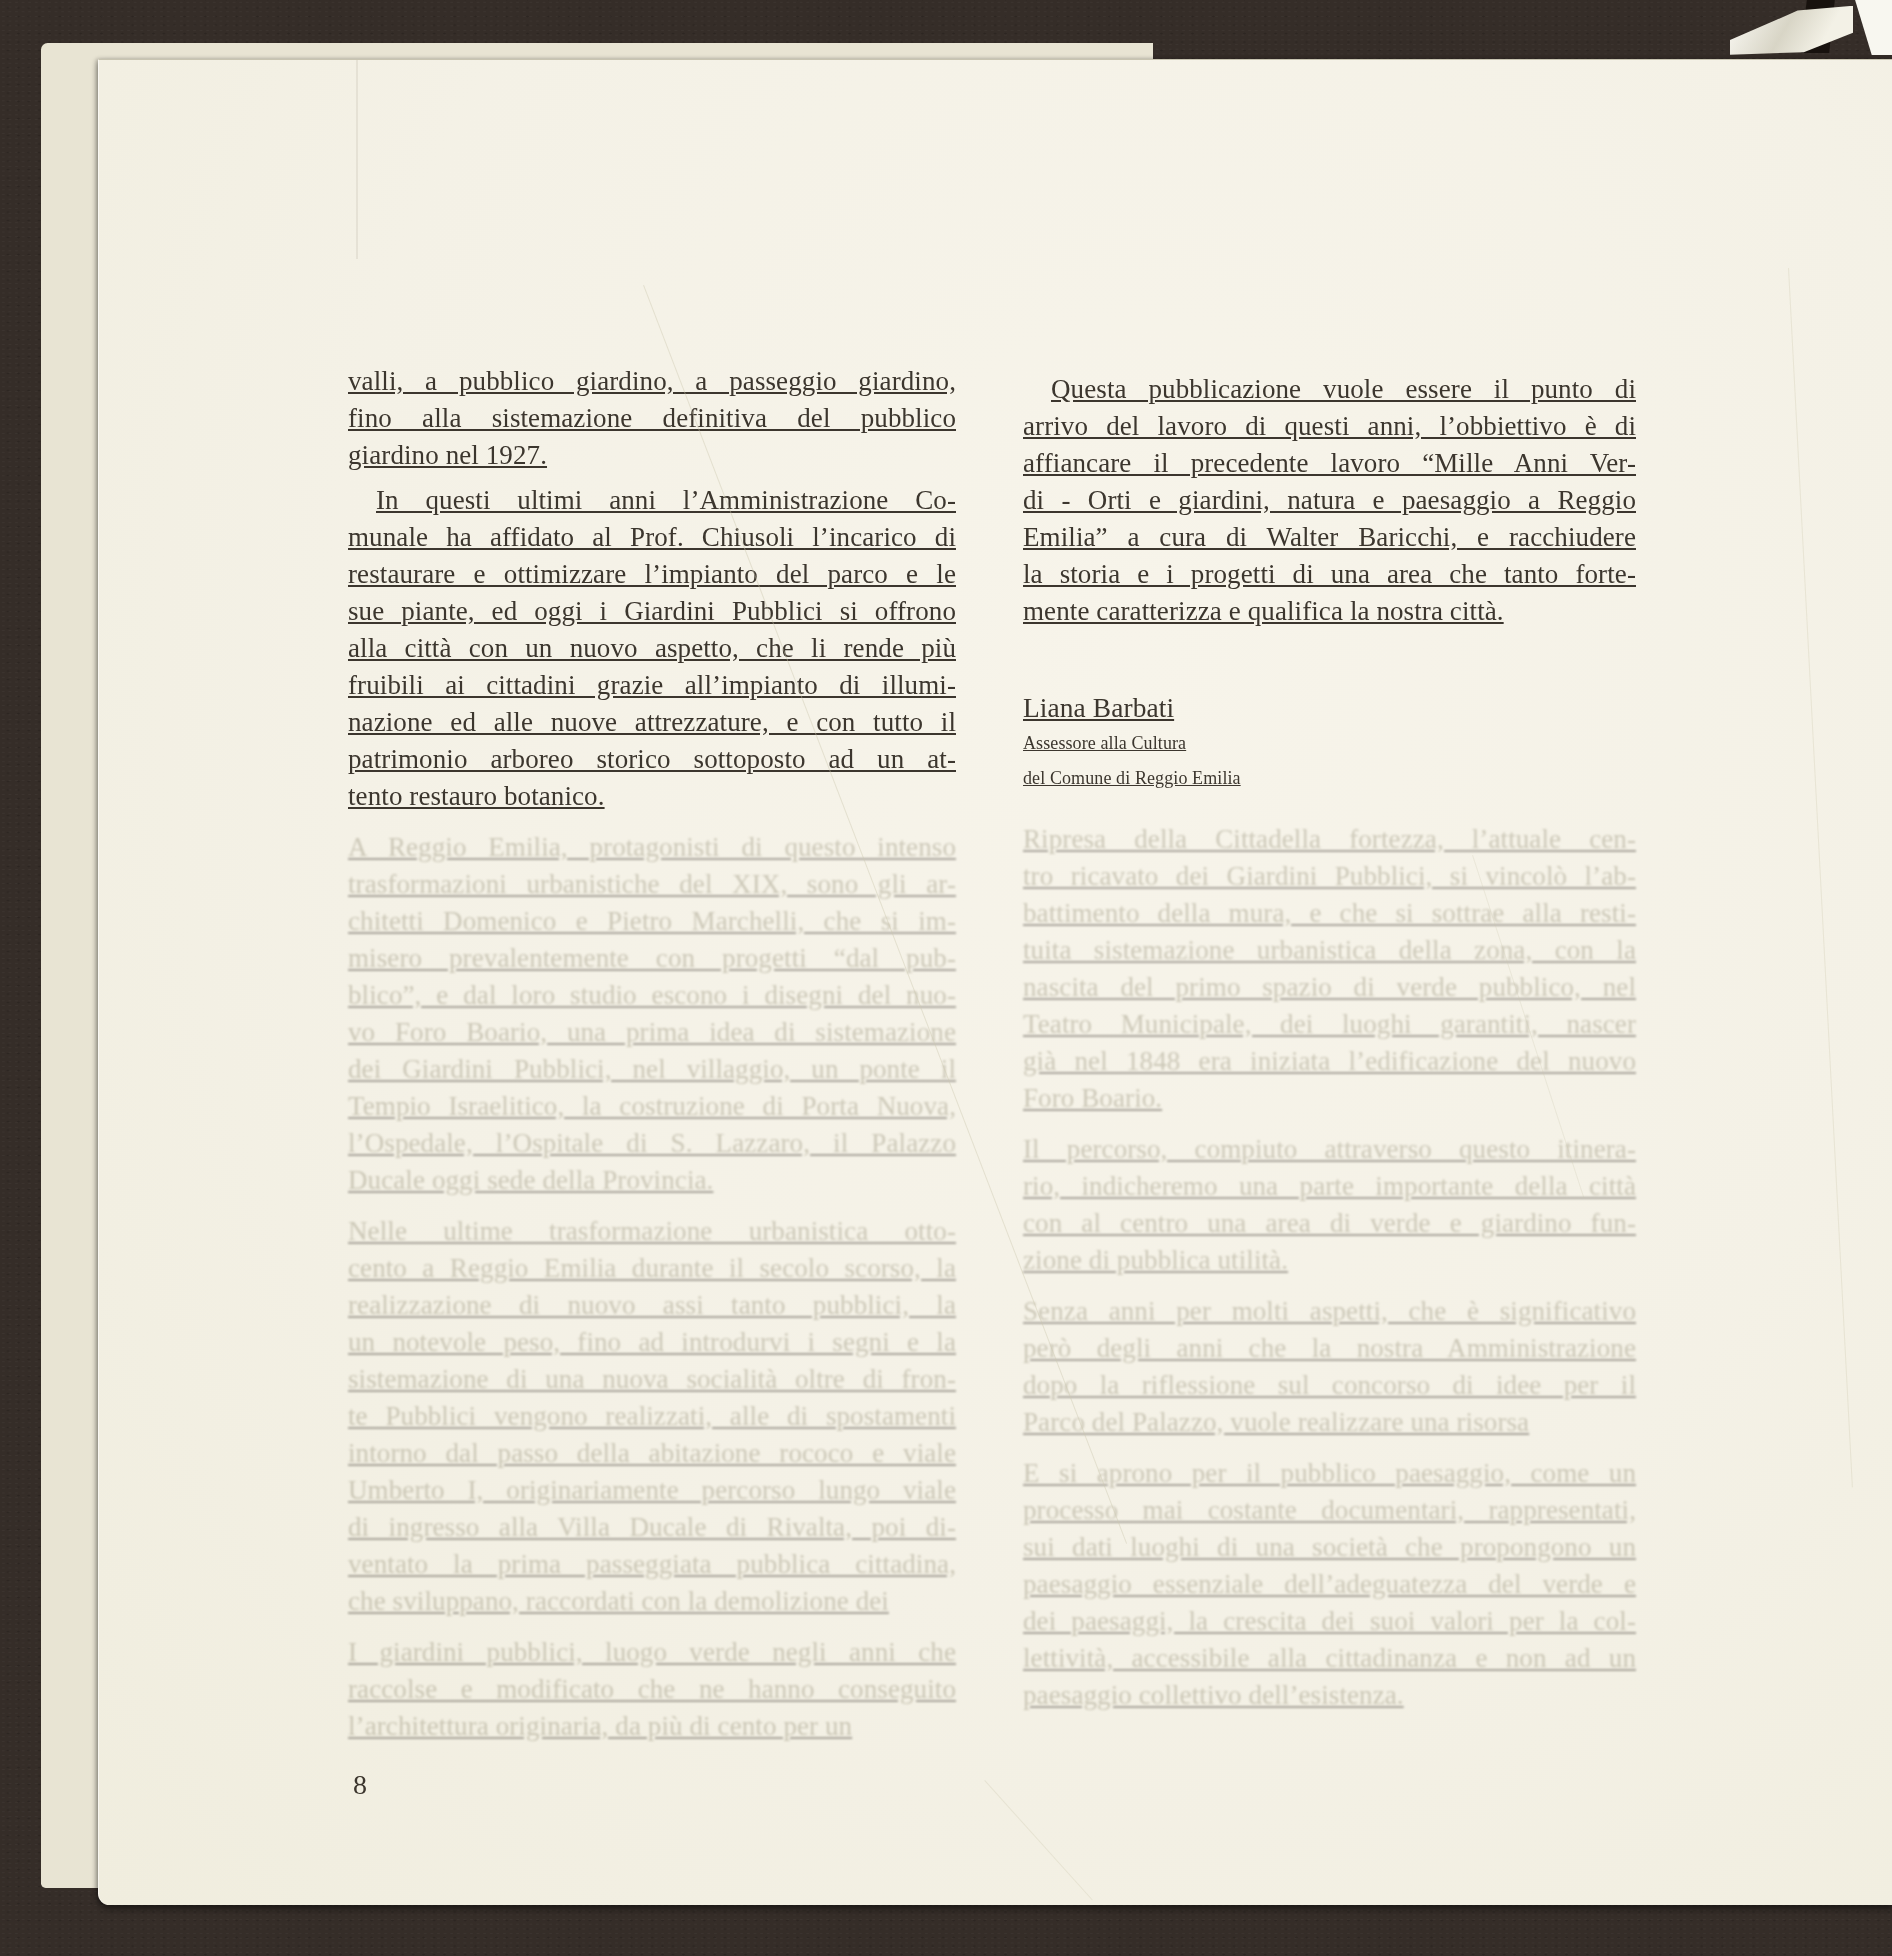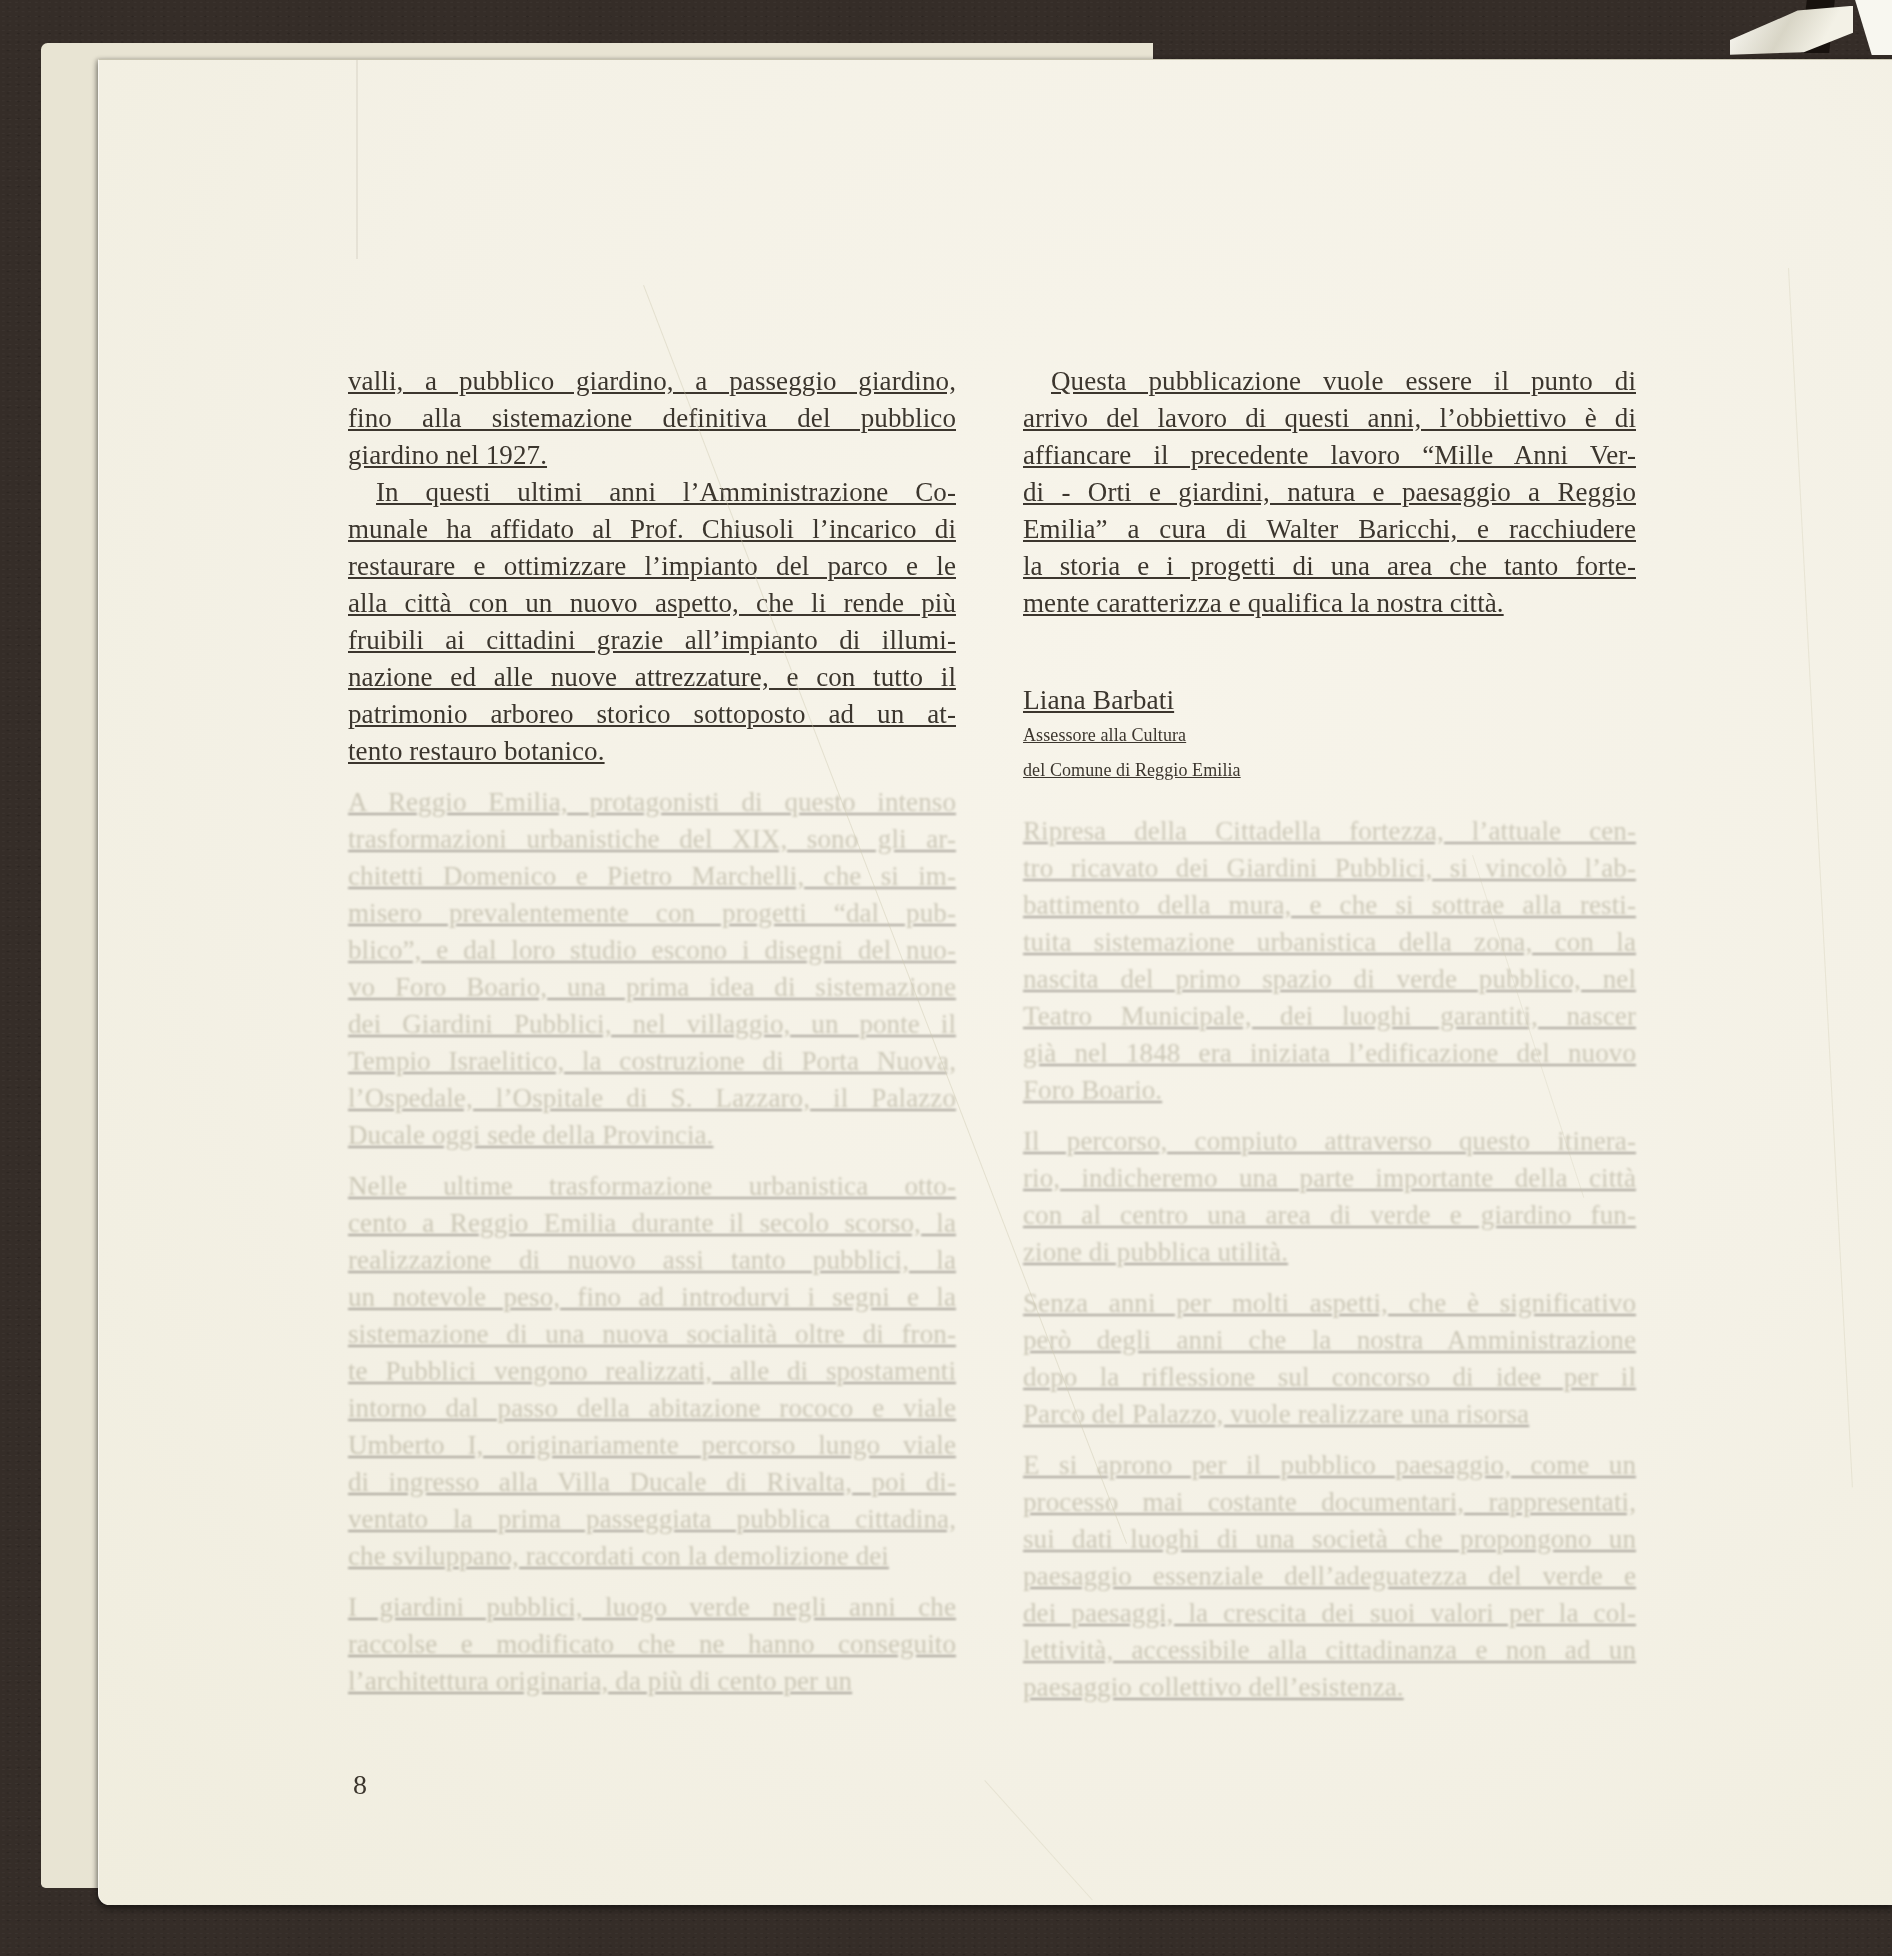--- a/index.html
+++ b/index.html
@@ -70,21 +70,21 @@
   .col{
     position:absolute;top:303px;
     color:#3c362e;font-size:27px;line-height:37px;
     letter-spacing:0.1px;
     text-decoration:underline;
   }
   .col-left{left:249px;width:608px;}
   .col-right{left:924px;width:613px;}
   .jline{text-align:justify;text-align-last:justify;white-space:nowrap;}
   .jline.last{text-align-last:left;}
-  .jline.indent{text-indent:28px;}
+  .jline.indent{text-indent:28px;margin-top:8px;}
   .ghost-para{margin-top:14px;}
   .ghost-para .jline{
     color:#8f8970;opacity:0.40;filter:blur(0.8px);
   }
   .signature{
     margin-top:61px;color:#3c362e;
   }
   .signature .sig-line{line-height:35px;}
   .signature .sig-line:first-child{font-size:27.4px;}
   .signature .sig-line{font-size:18px;}
@@ -116,20 +116,21 @@
   <div class="col col-left" id="leftCol">
       <div class="para">
         <div class="jline">valli, a pubblico giardino, a passeggio giardino,</div>
         <div class="jline">fino alla sistemazione definitiva del pubblico</div>
         <div class="jline last">giardino nel 1927.</div>
       </div>
       <div class="para">
         <div class="jline indent">In questi ultimi anni l’Amministrazione Co-</div>
         <div class="jline">munale ha affidato al Prof. Chiusoli l’incarico di</div>
         <div class="jline">restaurare e ottimizzare l’impianto del parco e le</div>
+        <div class="jline">sue piante, ed oggi i Giardini Pubblici si offrono</div>
         <div class="jline">alla città con un nuovo aspetto, che li rende più</div>
         <div class="jline">fruibili ai cittadini grazie all’impianto di illumi-</div>
         <div class="jline">nazione ed alle nuove attrezzature, e con tutto il</div>
         <div class="jline">patrimonio arboreo storico sottoposto ad un at-</div>
         <div class="jline last">tento restauro botanico.</div>
       </div>
       <div class="para ghost-para">
         <div class="jline">A Reggio Emilia, protagonisti di questo intenso</div>
         <div class="jline">trasformazioni urbanistiche del XIX, sono gli ar-</div>
         <div class="jline">chitetti Domenico e Pietro Marchelli, che si im-</div>

